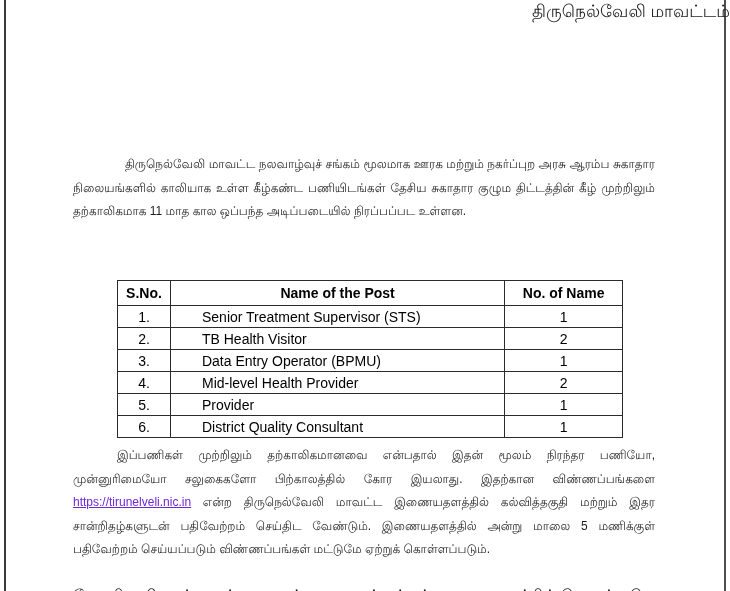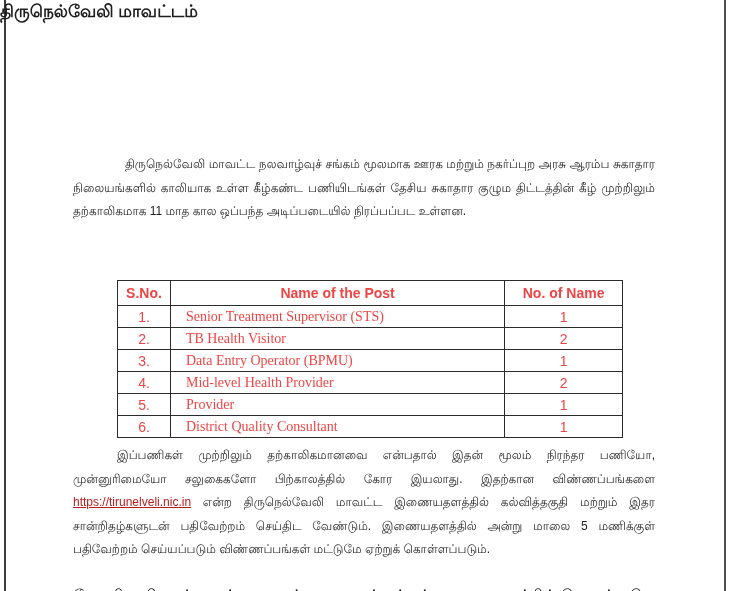--- a/index.html
+++ b/index.html
@@ -10,21 +10,21 @@
     overflow:hidden;
     font-family:"Liberation Sans", sans-serif;
     color:#1e1e1e;
   }
   .scan-edge { position:absolute; top:0; height:100%; }
   .scan-edge.left  { left:4px;  width:2px; background:#3a3a3a; }
   .scan-edge.right { left:724px; width:2px; background:#4e4e4e; }
 
   .doc-title {
     position:absolute; top:2px; left:0; right:0;
-    text-align:left; font-size:17px; font-weight:bold;
+    text-align:right; font-size:17px; font-weight:normal;
   }
   .headings {
     position:absolute; top:35px; left:40px; right:40px;
     text-align:center;
   }
   .h-line {
     height:25px; line-height:25px;
     font-size:16.5px; font-weight:bold;
     text-decoration:underline;
     text-underline-offset:3px;
@@ -35,36 +35,36 @@
     font-size:12px; line-height:23.5px;
     text-align:justify;
   }
   .para1 { top:153px; text-indent:52px; }
   .para2 { top:444px; text-indent:44px; }
   .partial-line {
     position:absolute; top:584px; left:73px; width:582px;
     font-size:16px; line-height:23px;
     white-space:nowrap; overflow:hidden;
   }
-  a.doc-link { color:#b91c1c; text-decoration:underline; cursor:pointer; }
+  a.doc-link { color:#6d28d9; text-decoration:underline; cursor:pointer; }
 
   table.post-table {
     position:absolute; top:280px; left:117px;
     width:506px;
     border-collapse:collapse;
     font-size:14px;
-    color:#ef4444;
+    color:#000000;
   }
   table.post-table th, table.post-table td {
     border:1.5px solid #2b2b2b;
     padding:0 4px;
   }
   table.post-table th { height:24px; font-weight:bold; text-align:center; }
   table.post-table td { height:21px; text-align:center; }
-  table.post-table td.post-name { text-align:left; padding-left:15px;font-family:Liberation Serif, serif; }
+  table.post-table td.post-name { text-align:left; padding-left:31px; }
   col.c-sno  { width:53px; }
   col.c-name { width:335px; }
   col.c-num  { width:118px; }
 </style>
 </head>
 <body>
 
 <div class="page">
   <div class="scan-edge left"></div>
   <div class="scan-edge right"></div>

